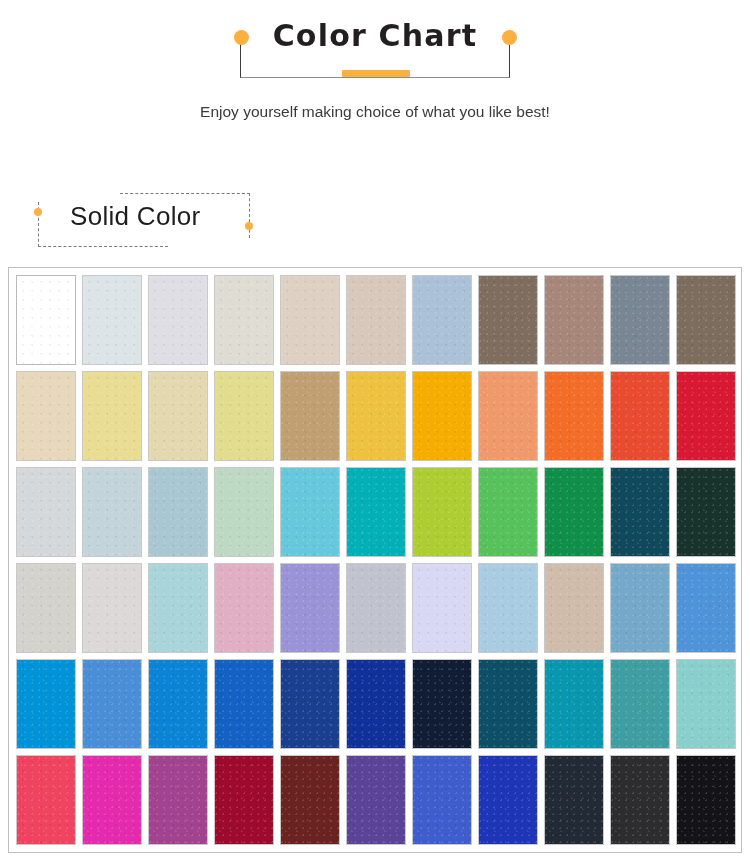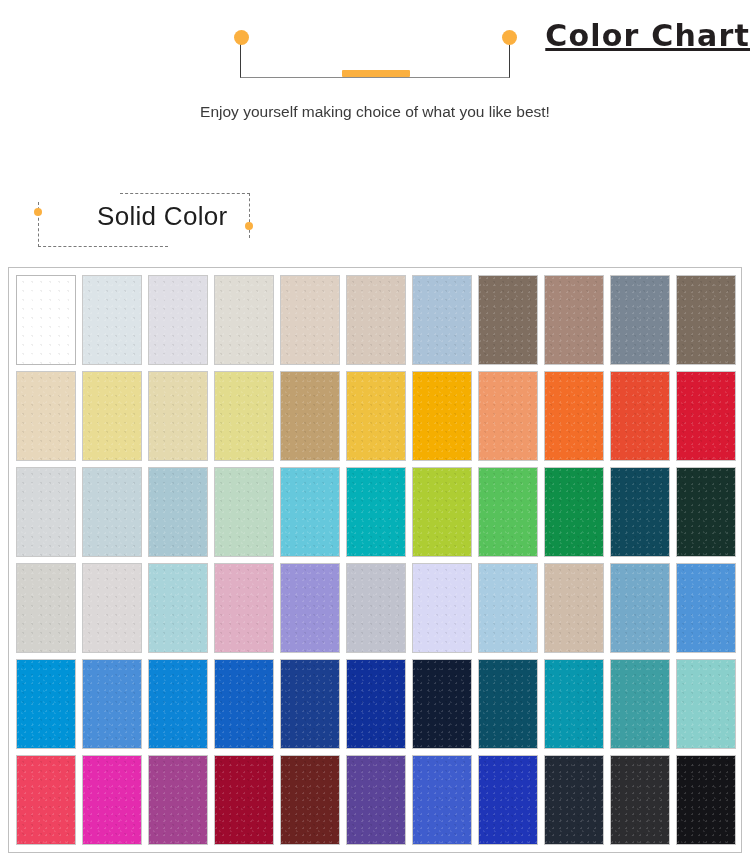--- a/index.html
+++ b/index.html
@@ -47,27 +47,26 @@
     top: 70px;
     width: 68px;
     height: 7px;
     border-radius: 1px;
   }
   .page-title {
     position: absolute;
     left: 0;
     top: 18px;
     width: 750px;
-    text-align: right;
+    text-align: center;
     font-size: 30px;
     font-weight: bold;
     letter-spacing: 1.2px;
     color: #231f20;
     font-family: "DejaVu Sans", sans-serif;
-    text-decoration: underline;
   }
 
   
   .subtitle {
     position: absolute;
     left: 0;
     top: 100px;
     width: 750px;
     text-align: center;
     font-size: 15.5px;
@@ -112,21 +111,20 @@
   .section-dot.tl { left: 34px; top: 208px; }
   .section-dot.br { left: 245px; top: 222px; }
   .section-title {
     position: absolute;
     left: 70px;
     top: 16px;
     font-size: 26px;
     color: #1d1d1d;
     letter-spacing: 0.3px;
     font-family: "Liberation Sans", sans-serif;
-    margin-left: 27px;
   }
 
   
   .grid-wrap {
     position: absolute;
     left: 8px;
     top: 267px;
     width: 734px;
     height: 586px;
     border: 1px solid #bfbfbf;

